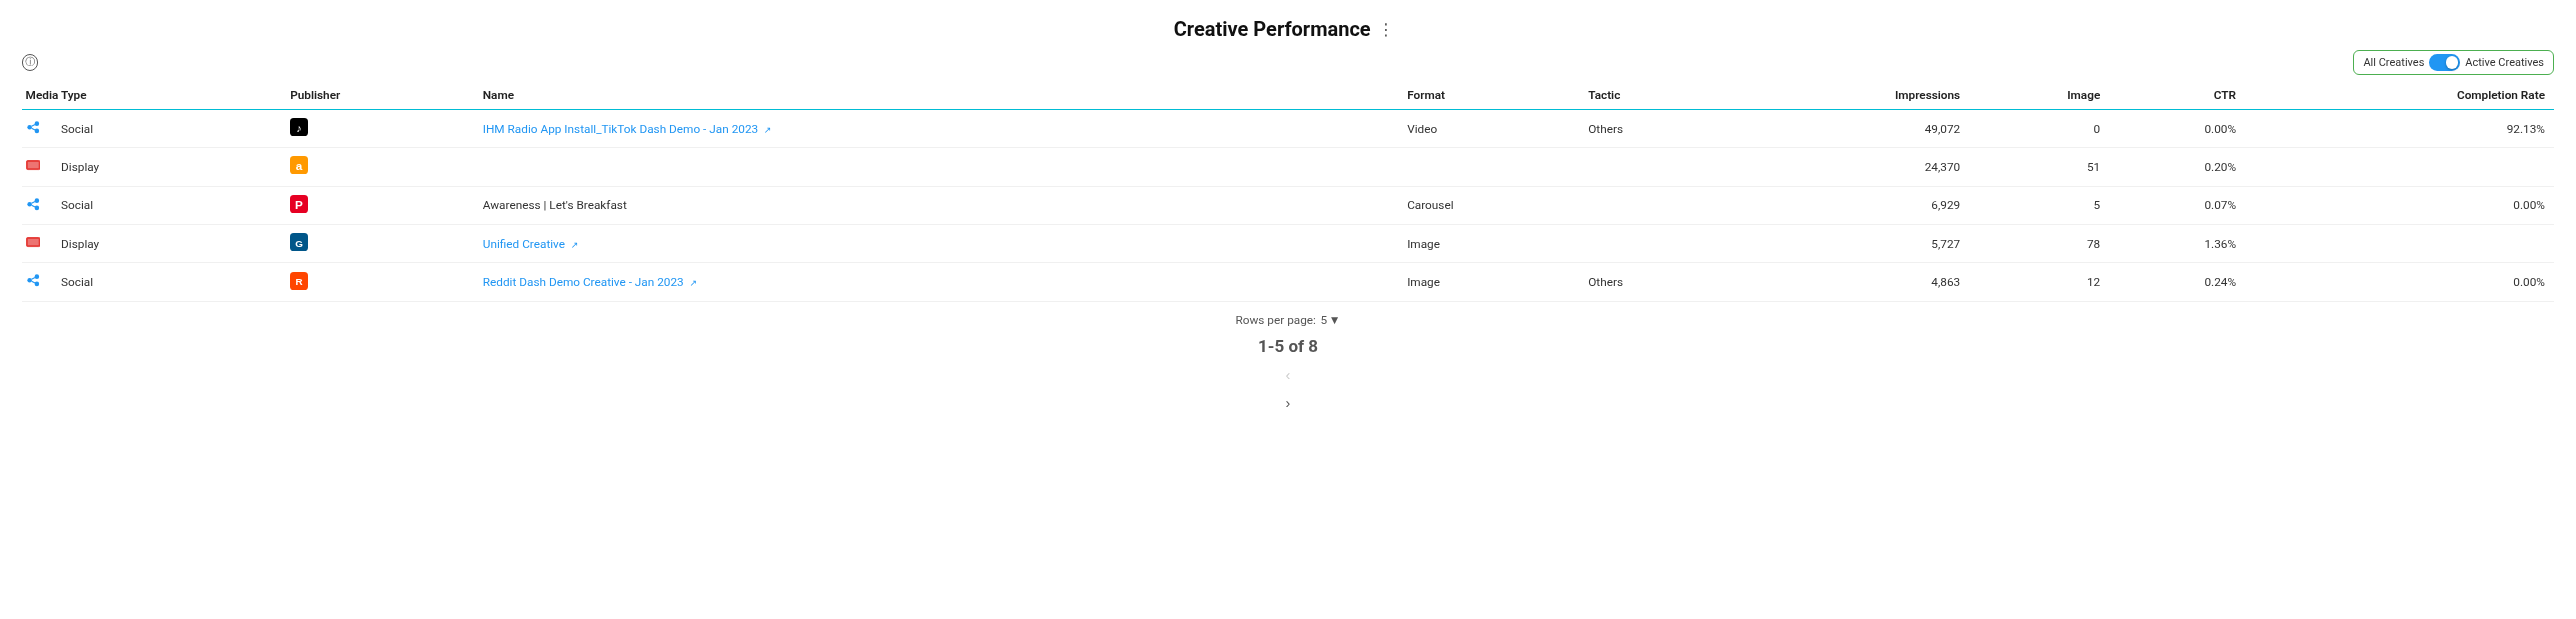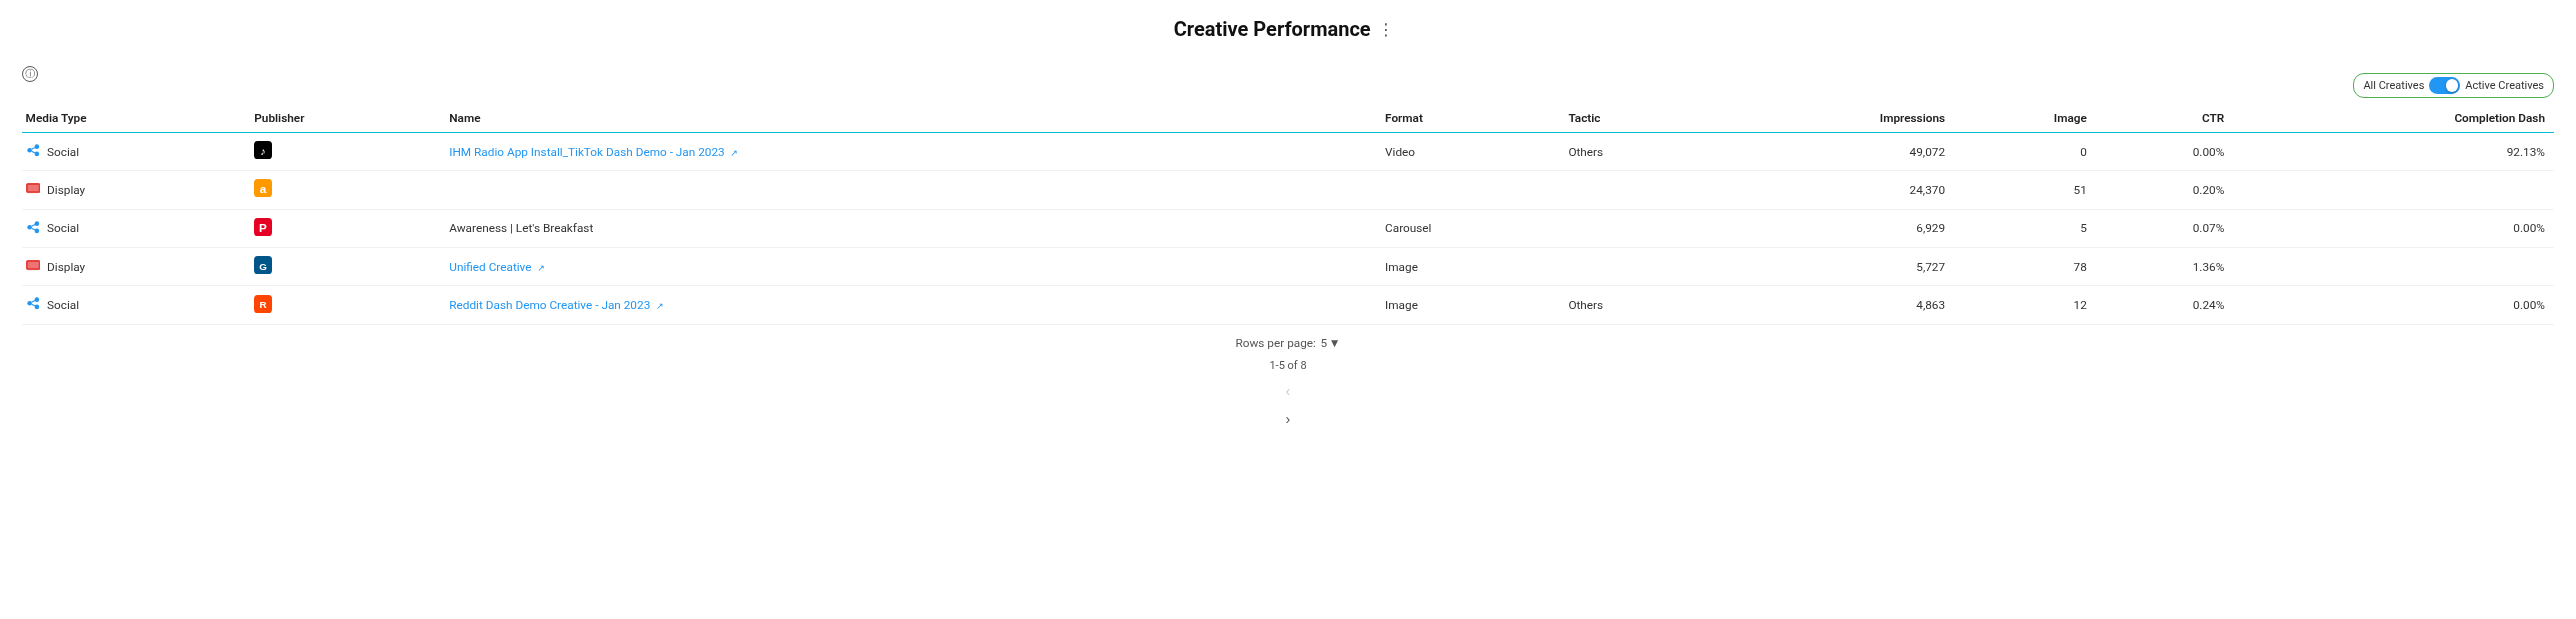--- a/index.html
+++ b/index.html
@@ -49,24 +49,23 @@
       justify-content: center;
       font-size: 10px;
       color: #555;
       cursor: pointer;
     }
     .toggle-group {
       display: flex;
       align-items: center;
       gap: 5px;
       border: 1.8px solid #4CAF50;
-      border-radius: 11px;
+      border-radius: 6px;
       padding: 3.6px 9px;
       background: #fff;
-      margin-top: 23px;
     }
     .toggle-label {
       font-size: 11px;
       color: #333;
       white-space: nowrap;
     }
     .toggle-switch {
       position: relative;
       width: 31px;
       height: 16.3px;
@@ -115,21 +114,21 @@
       padding: 8.2px 9px 8.2px 3.6px;
       color: #333;
       vertical-align: middle;
     }
     tbody td.right {
       text-align: right;
     }
     .media-type-cell {
       display: flex;
       align-items: center;
-      gap: 7px;
+      gap: 21px;
       white-space: nowrap;
     }
     .link-text {
       color: #2196F3;
       cursor: pointer;
       margin-top: 32px;
     }
     .ext-link-icon {
       font-size: 9px;
       color: #2196F3;
@@ -151,21 +150,22 @@
       gap: 4.5px;
     }
     .rows-select {
       display: inline-flex;
       align-items: center;
       gap: 1.8px;
       font-size: 11.8px;
       cursor: pointer;
     }
     .page-info {
-      font-size: 11px;
+      font-size: 17px;
+      font-weight: bold;
     }
     .nav-btn {
       background: none;
       border: none;
       font-size: 14.5px;
       color: #555;
       cursor: pointer;
       padding: 1.8px 5.4px;
     }
     .nav-btn:disabled {
@@ -198,21 +198,21 @@
     <thead>
       <tr>
         <th>Media Type</th>
         <th>Publisher</th>
         <th>Name</th>
         <th>Format</th>
         <th>Tactic</th>
         <th class="right">Impressions</th>
         <th class="right">Image</th>
         <th class="right">CTR</th>
-        <th class="right">Completion Dash</th>
+        <th class="right">Completion Rate</th>
       </tr>
     </thead>
     <tbody id="table-body">
     <tr>
           <td>
             <div class="media-type-cell">
     <span><svg width="14.5" height="14.5" viewBox="0 0 16 16" fill="none" xmlns="http://www.w3.org/2000/svg">
     <circle cx="12" cy="4" r="2.5" fill="#2196F3"></circle>
     <circle cx="4" cy="8" r="2.5" fill="#2196F3"></circle>
     <circle cx="12" cy="12" r="2.5" fill="#2196F3"></circle>

